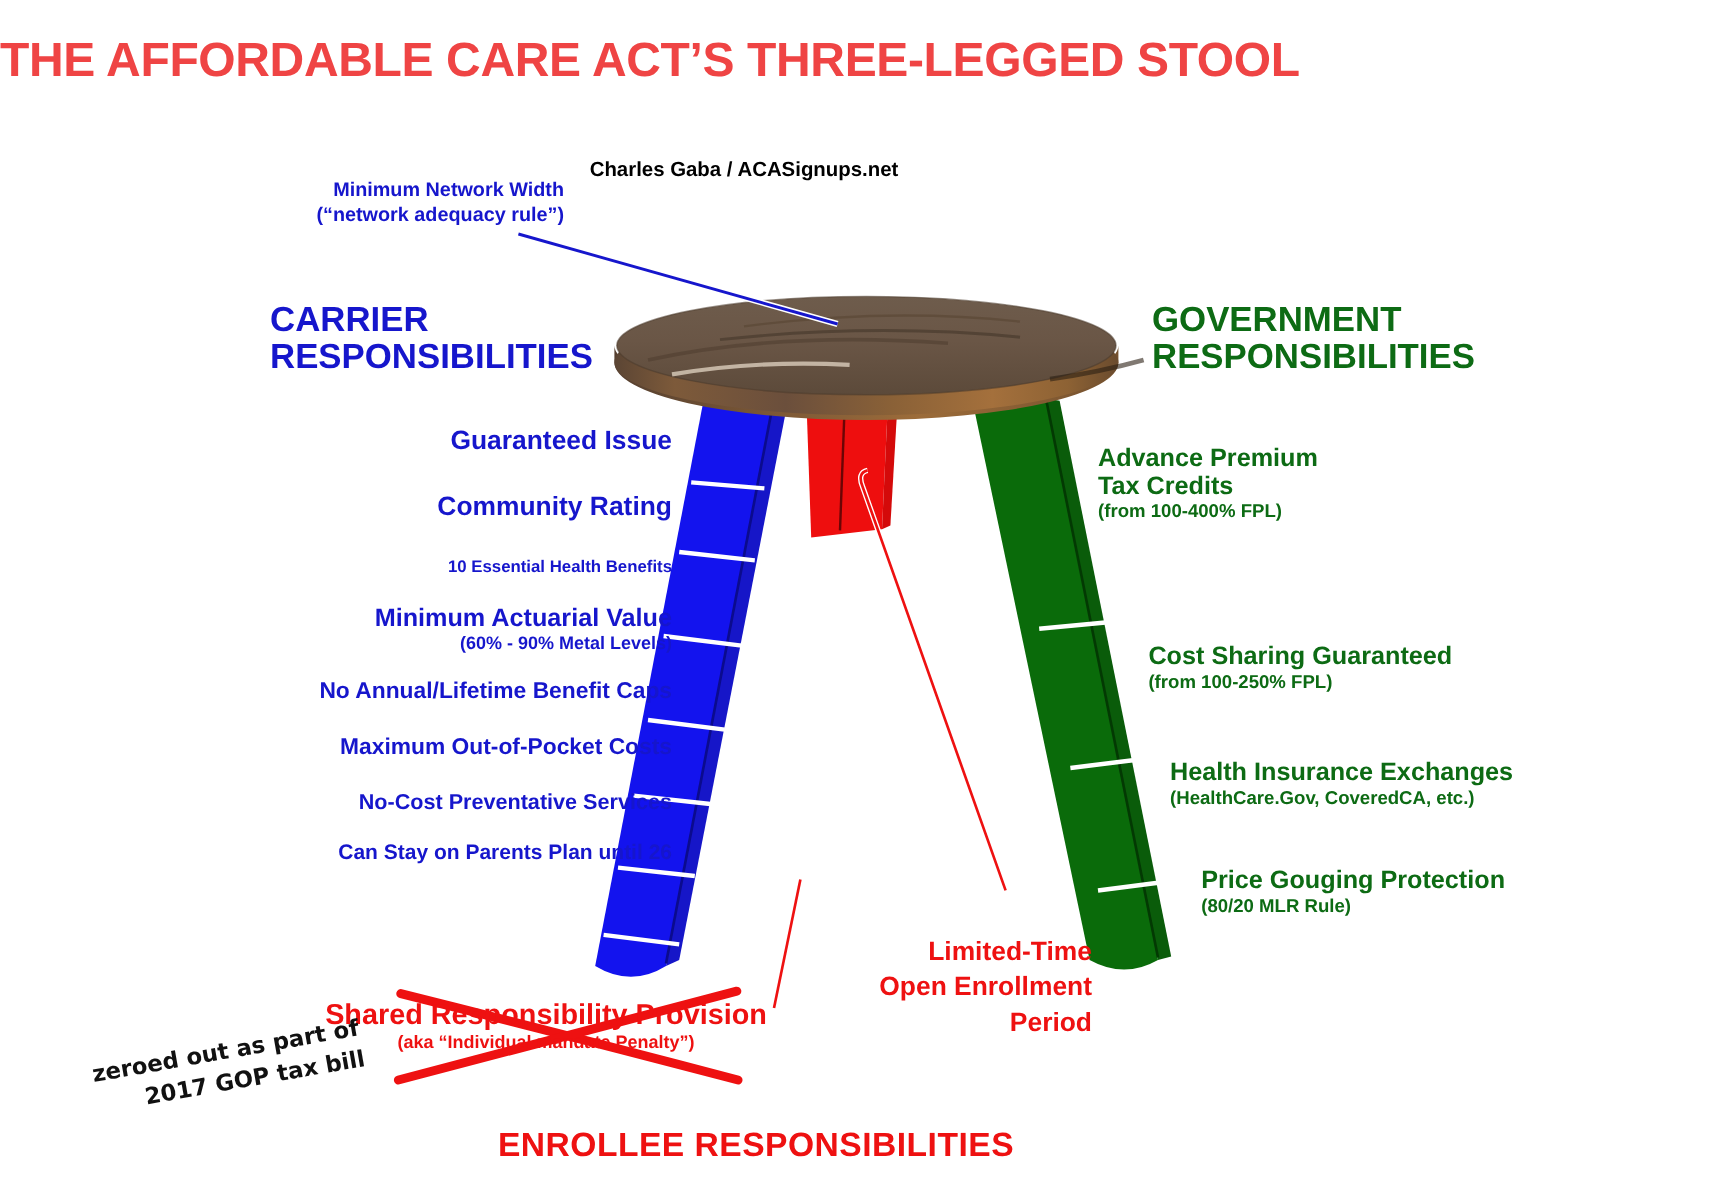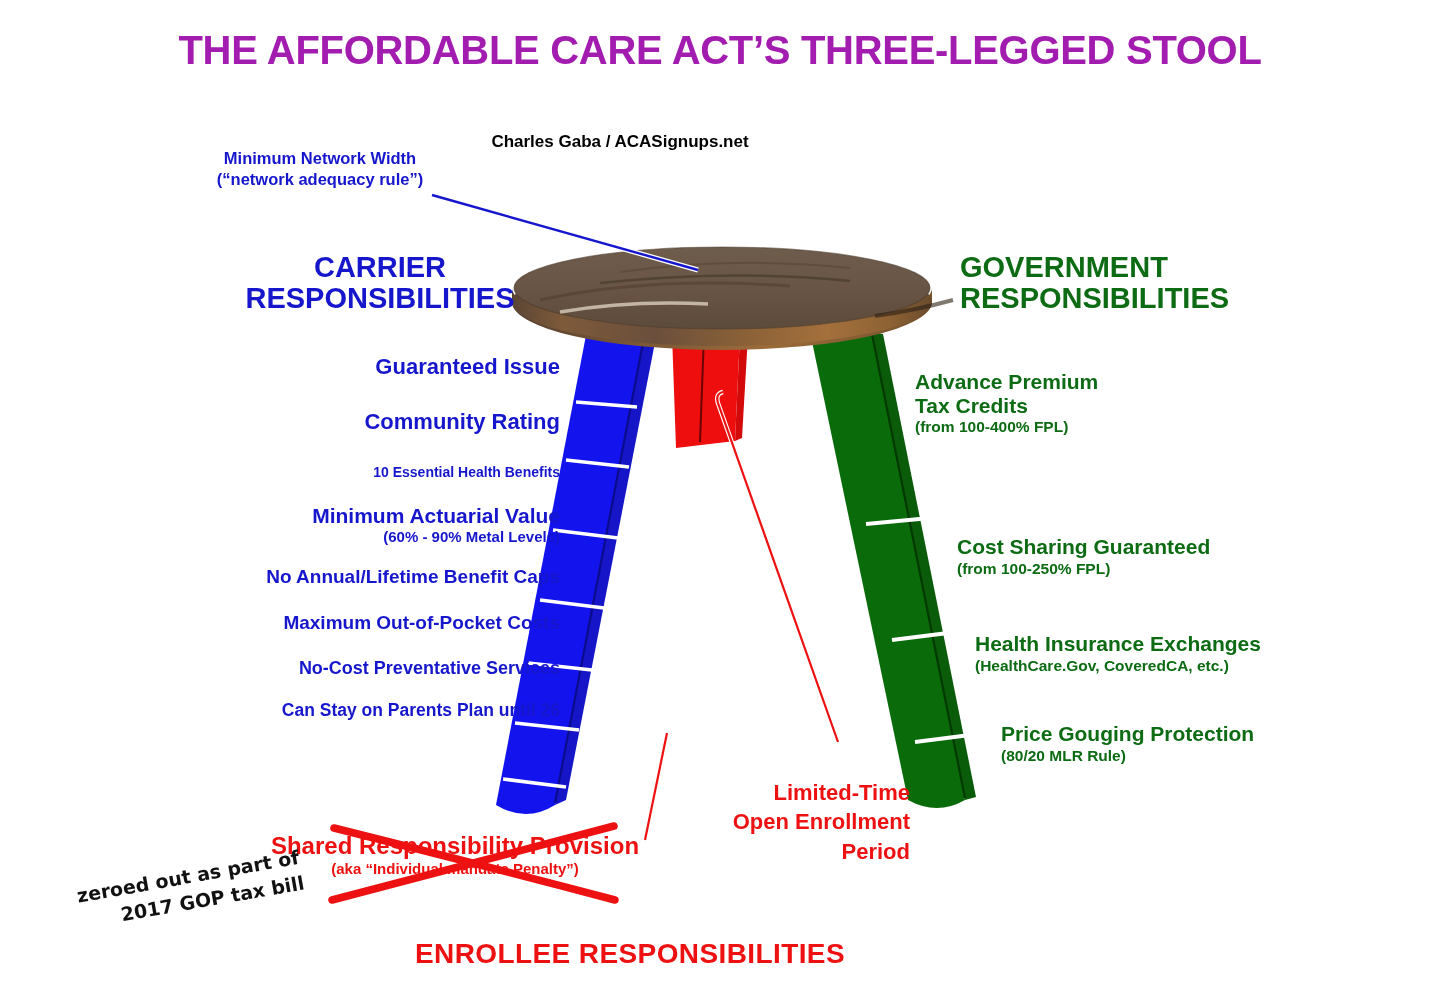--- a/index.html
+++ b/index.html
@@ -7,36 +7,36 @@
   body{
     width:1440px;height:1000px;overflow:hidden;position:relative;
     font-family:"Liberation Sans","DejaVu Sans",sans-serif;
     -webkit-font-smoothing:antialiased;
   }
   #stage{position:absolute;left:0;top:0;width:1440px;height:1000px;}
 
   
   .abs{position:absolute;}
   .title{
-    left:0;top:28px;width:1440px;text-align:center;
-    font-size:40px;font-weight:bold;color:#a21caf;letter-spacing:-0.3px;
+    left:0;top:28px;width:1440px;
+    font-size:40px;font-weight:bold;color:#ef4444;letter-spacing:-0.3px;
     font-family:"Liberation Sans","DejaVu Sans",sans-serif;
   }
   .byline{
     left:0;top:132px;width:1240px;text-align:center;
     font-size:17px;font-weight:bold;color:#000000;
   }
 
   .blue{color:#1616cc;}
   .green{color:#0d6b14;}
   .red{color:#ee1111;}
 
   .heading{font-size:29px;font-weight:bold;line-height:1.08;}
   .netwidth{
-    left:170px;top:148px;width:300px;text-align:center;
+    left:170px;top:148px;width:300px;text-align:right;
     font-size:16.5px;font-weight:bold;line-height:1.28;
   }
 
   
   .carrier-list{left:60px;top:355px;width:500px;text-align:right;}
   .carrier-list .row{margin-bottom:16px;font-weight:bold;line-height:1.1;}
   .carrier-list .sub{font-size:15px;font-weight:bold;display:block;margin-top:2px;}
 
   
   .gov-list{left:915px;top:370px;width:430px;text-align:left;}
@@ -175,21 +175,21 @@
   </svg>
 
   <div class="abs title">THE AFFORDABLE CARE ACT’S THREE-LEGGED STOOL</div>
   <div class="abs byline">Charles Gaba / ACASignups.net</div>
 
   <div class="abs netwidth blue">
     <div>Minimum Network Width</div>
     <div>(“network adequacy rule”)</div>
   </div>
 
-  <div class="abs heading blue" style="left:225px;top:252px;width:310px;text-align:center;">
+  <div class="abs heading blue" style="left:225px;top:252px;width:310px;text-align:left;">
     <div>CARRIER</div>
     <div>RESPONSIBILITIES</div>
   </div>
 
   <div class="abs heading green" style="left:960px;top:252px;width:350px;text-align:left;">
     <div>GOVERNMENT</div>
     <div>RESPONSIBILITIES</div>
   </div>
 
   <div class="abs carrier-list blue">

